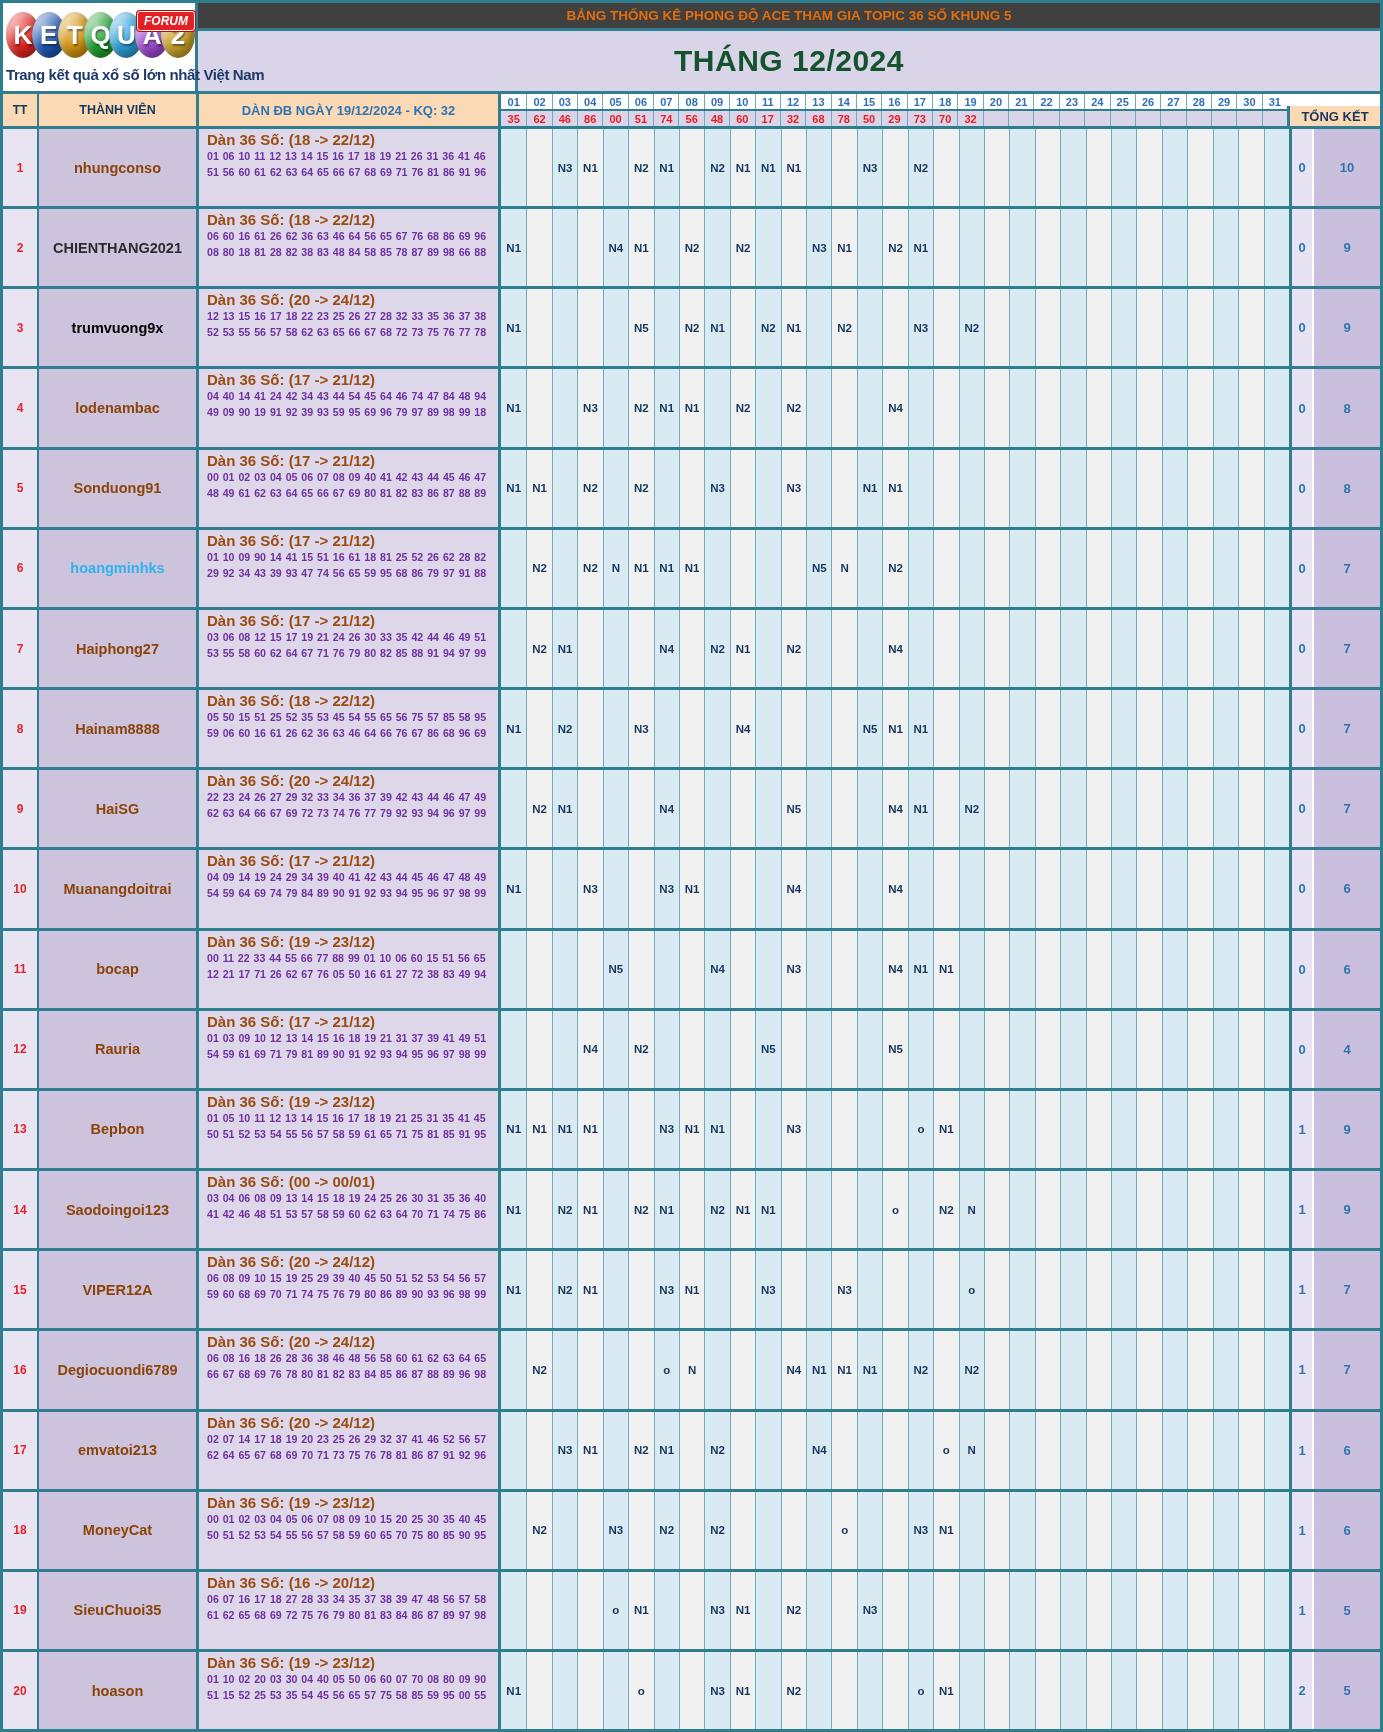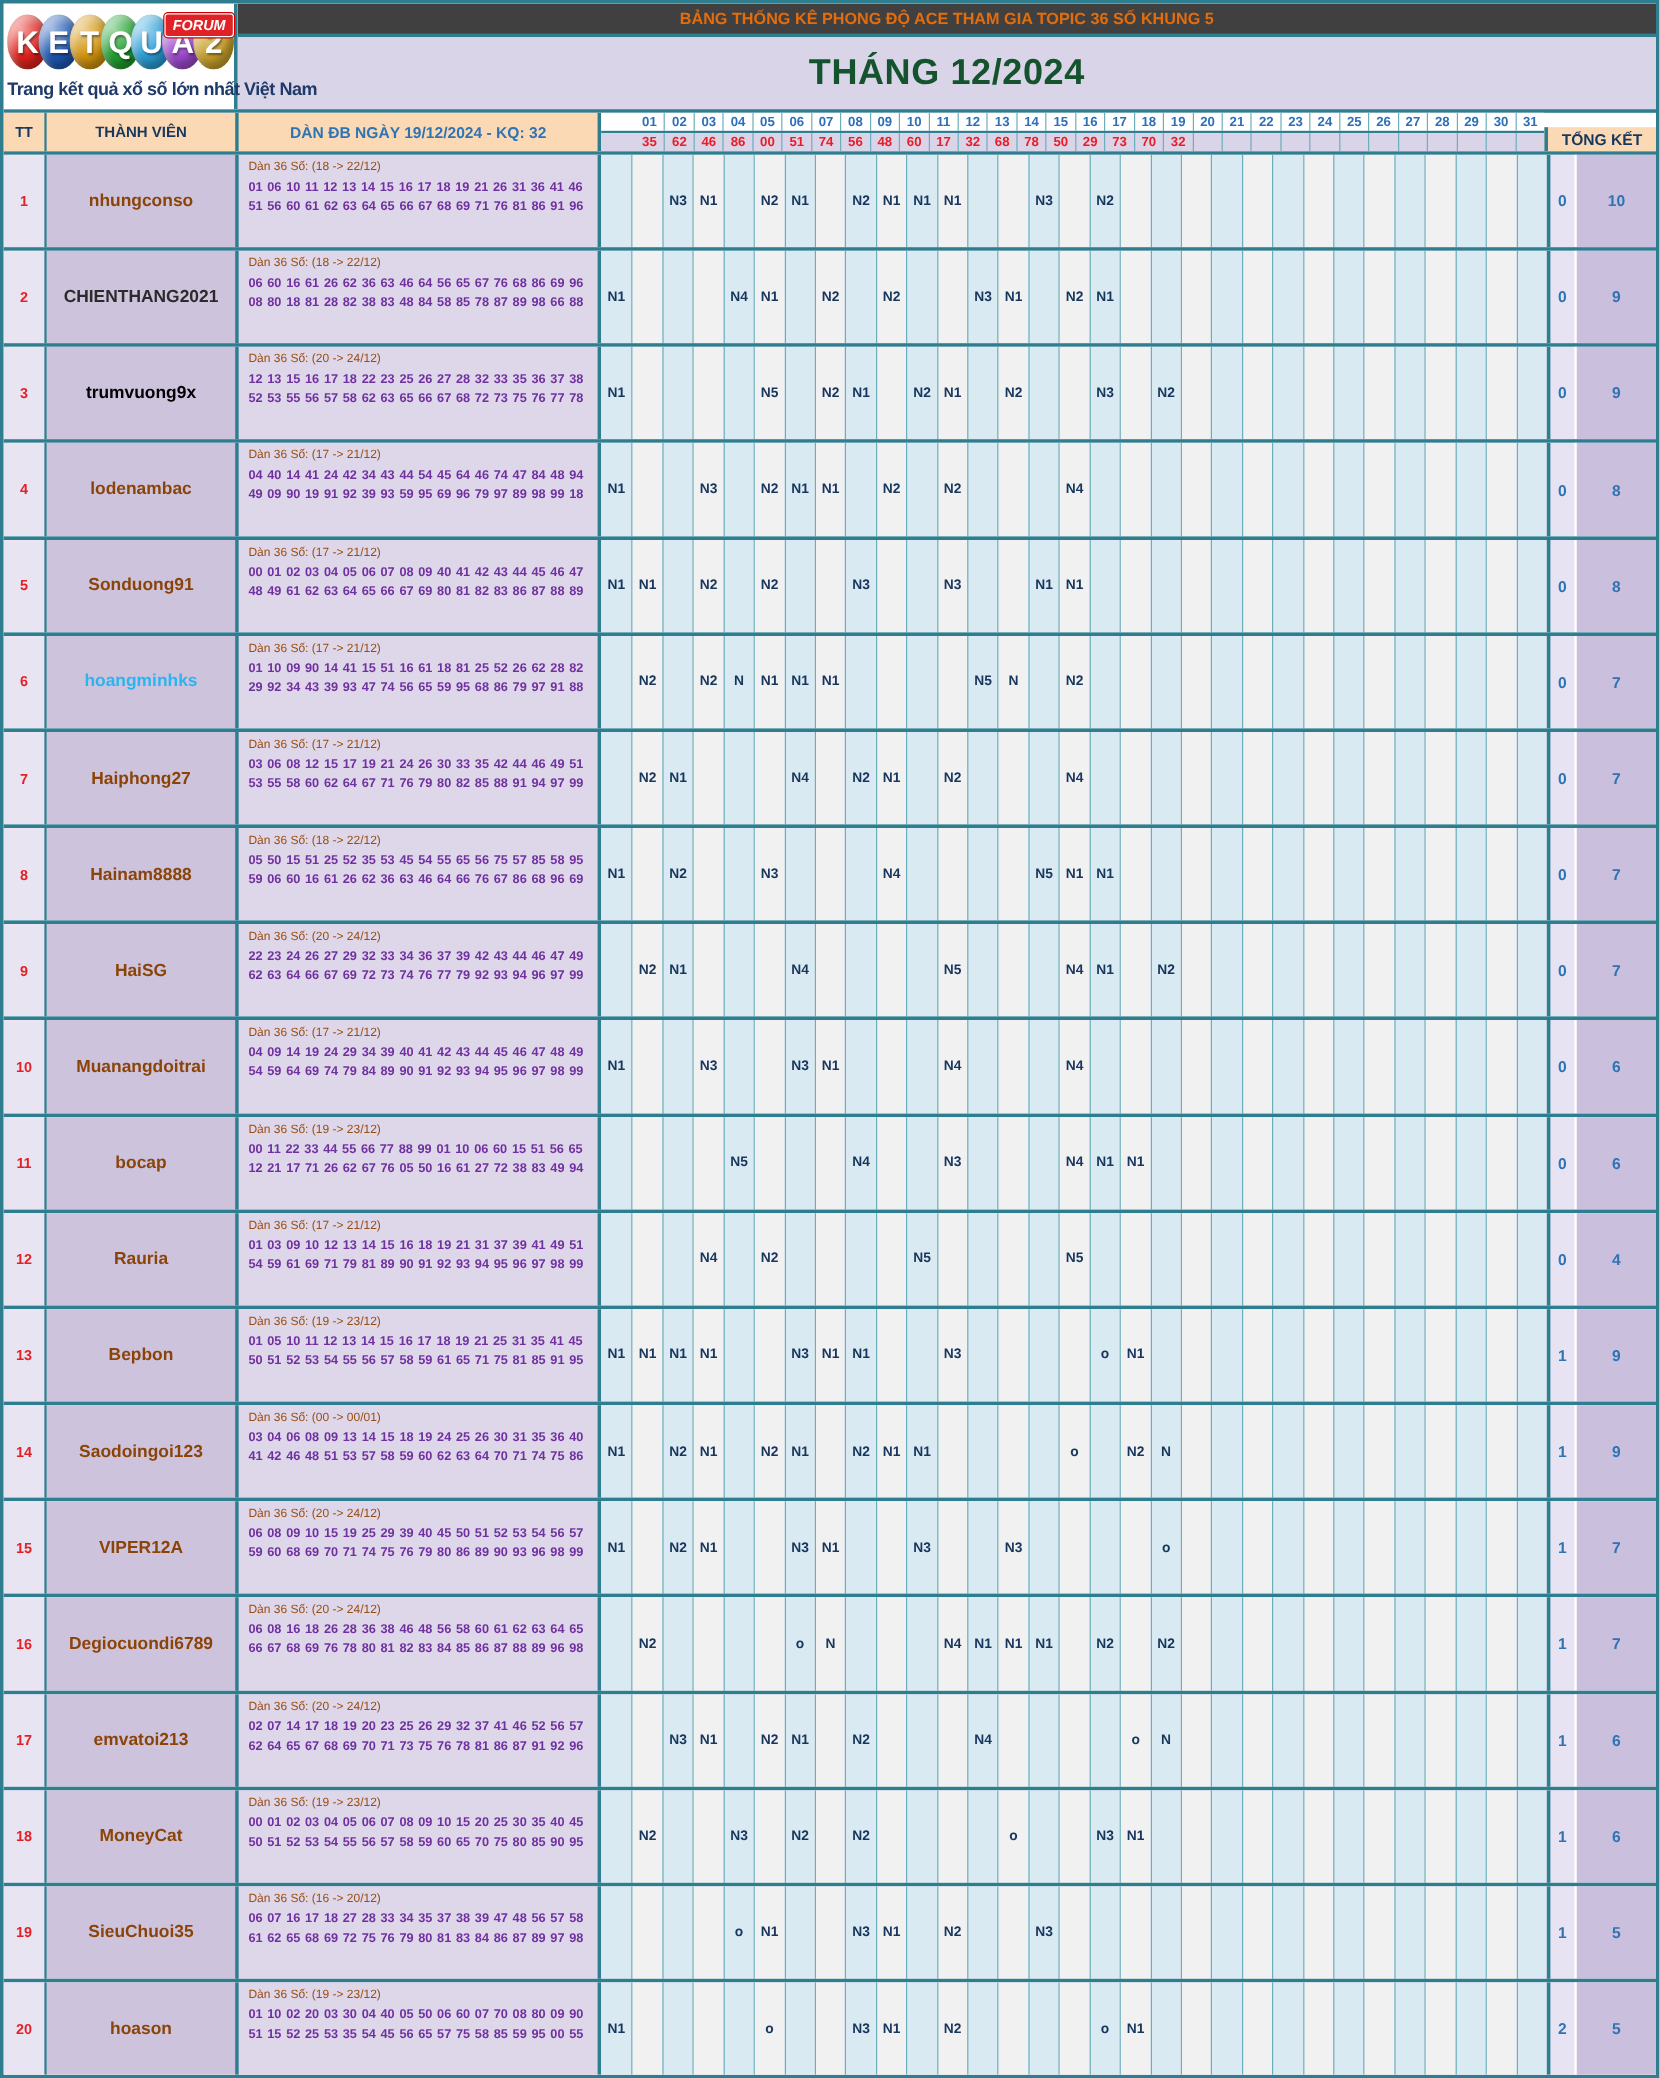--- a/index.html
+++ b/index.html
@@ -33,40 +33,40 @@
     color:#14532d;font-weight:bold;font-size:30px;letter-spacing:.5px;}
   
   .colhead{display:flex;height:38px;flex:0 0 auto;border-top:3px solid #2e7e8f;
     border-bottom:3px solid #2e7e8f;box-sizing:border-box;}
   .h-cell{background:#fcd9b5;display:flex;align-items:center;justify-content:center;
     font-weight:bold;color:#17375d;box-sizing:border-box;}
   .h-tt{width:36px;font-size:12px;border-right:2px solid #2e7e8f;flex:0 0 auto;}
   .h-member{width:160px;font-size:12.5px;border-right:3px solid #2e7e8f;flex:0 0 auto;}
   .h-dan{width:302px;font-size:13px;color:#2e74b5;border-right:3px solid #2e7e8f;flex:0 0 auto;}
   .h-days{flex:1;display:flex;flex-direction:column;}
-  .d-row{flex:1;display:grid;grid-template-columns:repeat(31,1fr);padding-left:28px;}
+  .d-row{flex:1;display:grid;grid-template-columns:repeat(31,1fr);}
   .d-num{background:#fff;border-bottom:2px solid #2e7e8f;color:#2d70b8;}
   .d-kq{background:#dad4e8;color:#ea1c24;}
   .d-num>div,.d-kq>div{display:flex;align-items:center;justify-content:center;
     font-weight:bold;font-size:11px;border-left:1px solid #6aaebb;box-sizing:border-box;}
   .d-num>div:first-child,.d-kq>div:first-child{border-left:none;}
   .h-total{width:93px;font-size:13px;border-left:3px solid #2e7e8f;flex:0 0 auto;margin-top:12px;}
   
   .tbody{flex:1;display:flex;flex-direction:column;}
   .row{flex:1;display:flex;box-sizing:border-box;}
   .row + .row{border-top:3px solid #2e7e8f;}
   .c-tt{width:36px;flex:0 0 auto;background:#e9e4f2;color:#e32227;font-weight:bold;
     font-size:12px;display:flex;align-items:center;justify-content:center;
     border-right:2px solid #2e7e8f;box-sizing:border-box;}
   .c-member{width:160px;flex:0 0 auto;background:#cec3dd;display:flex;align-items:center;
     justify-content:center;font-weight:bold;font-size:14.5px;color:#8b4408;
     border-right:3px solid #2e7e8f;box-sizing:border-box;text-align:center;}
   .c-dan{width:302px;flex:0 0 auto;background:#ded7e9;border-right:3px solid #2e7e8f;
     box-sizing:border-box;padding:3px 6px 2px 8px;overflow:hidden;}
-  .dan-title{color:#9a4d12;font-size:10px;font-weight:normal;line-height:16px;}
+  .dan-title{color:#9a4d12;font-size:15px;font-weight:bold;line-height:16px;}
   .dan-nums{color:#7030a0;font-size:10.6px;font-weight:bold;line-height:16px;
     word-spacing:1px;}
   .c-days{flex:1;display:grid;grid-template-columns:repeat(31,1fr);}
   .dc{display:flex;align-items:center;justify-content:center;
     border-left:1px solid #6aaebb;box-sizing:border-box;}
   .dc:first-child{border-left:none;}
   .dc.odd{background:#daeaf2;}
   .dc.even{background:#f1f1f1;}
   .mark{color:#17365d;font-weight:bold;font-size:11.5px;}
   .c-t1{width:25px;flex:0 0 auto;background:#e8e3f3;border-left:3px solid #2e7e8f;

